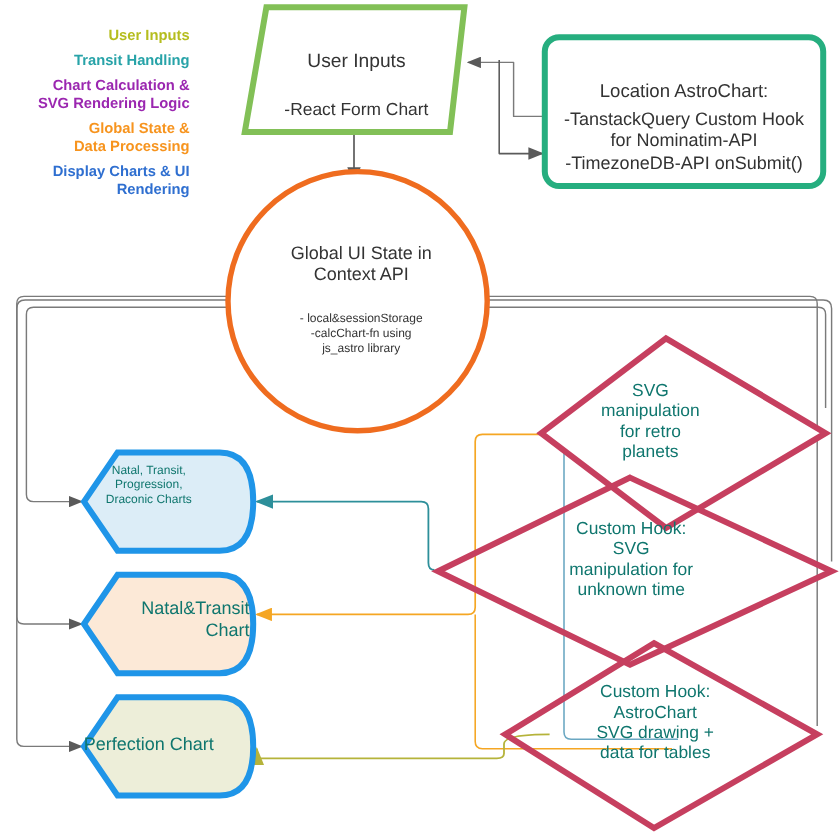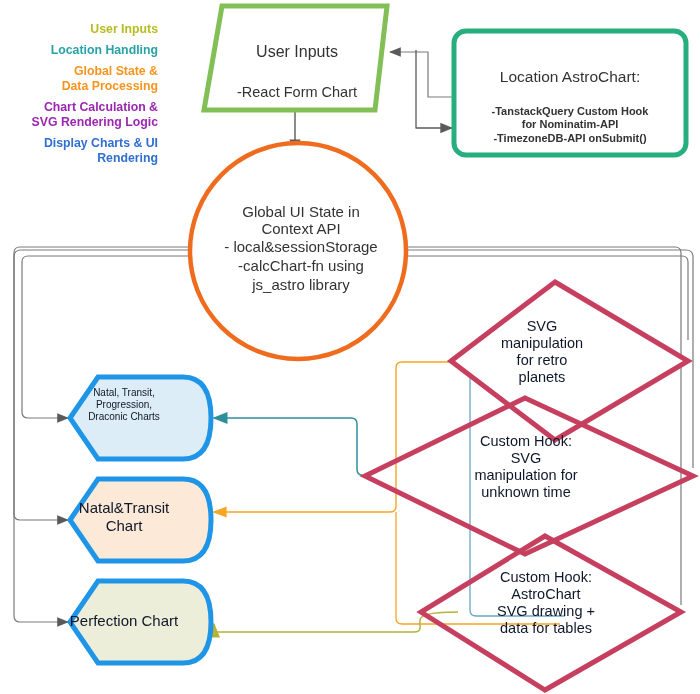--- a/index.html
+++ b/index.html
@@ -1,54 +1,54 @@
 <!DOCTYPE html>
 <html><head>
 <meta charset="utf-8">
 <style>
   html,body{margin:0;padding:0;background:#ffffff;}
   body{width:700px;height:694px;position:relative;overflow:hidden;
        font-family:"Liberation Sans","DejaVu Sans",sans-serif;}
   #stage{position:absolute;left:0;top:0;width:700px;height:694px;}
   svg.layer{position:absolute;left:0;top:0;width:700px;height:694px;overflow:visible;}
-  .lbl{position:absolute;text-align:center;color:#0f172a;line-height:1.18;
+  .lbl{position:absolute;text-align:center;color:#0f766e;line-height:1.18;
        white-space:pre-line;pointer-events:none;}
 
   
   #legend{position:absolute;left:0;top:22px;width:158px;text-align:right;
           font-weight:bold;font-size:12.3px;line-height:1.22;}
   #legend .leg{display:block;margin-bottom:6px;white-space:pre-line;}
 
   .t-userinputs{left:204px;top:24px;width:186px;font-size:16px;color:#333;}
   .t-userinputs .sub{font-size:14.5px;display:block;margin-top:22px;}
   .t-location{left:455px;top:50px;width:230px;font-size:15.5px;color:#333;}
-  .t-location .sub{font-size:11px;display:block;margin-top:18px;line-height:1.24;font-weight:bold;}
+  .t-location .sub{font-size:15px;display:block;margin-top:4px;line-height:1.24;}
   .t-circle{left:205px;top:185px;width:192px;font-size:15px;color:#333;}
-  .t-circle .sub{font-size:15px;display:block;line-height:1.26;}
+  .t-circle .sub{font-size:10px;display:block;margin-top:22px;line-height:1.26;}
 
   .t-box1{left:40px;top:387px;width:168px;font-size:10px;}
-  .t-box2{left:40px;top:499px;width:168px;font-size:15px;}
+  .t-box2{left:40px;top:499px;width:168px;font-size:15px;text-align:right;}
   .t-box3{left:40px;top:612px;width:168px;font-size:15px;}
 
   .t-d1{left:472px;top:318px;width:140px;font-size:14.5px;}
   .t-d2{left:440px;top:433px;width:172px;font-size:14.5px;}
   .t-d3{left:458px;top:569px;width:176px;font-size:14.5px;}
 </style>
 </head>
 <body>
 
 <div id="stage">
 
   <div id="legend">
     <span class="leg" style="color:#b5bd1e">User Inputs</span>
-    <span class="leg" style="color:#27a3a8">Location Handling</span>
+    <span class="leg" style="color:#27a3a8">Transit Handling</span>
+    <span class="leg" style="color:#9b27b0">Chart Calculation &amp;
+SVG Rendering Logic</span>
     <span class="leg" style="color:#f7941e">Global State &amp;
 Data Processing</span>
-    <span class="leg" style="color:#9b27b0">Chart Calculation &amp;
-SVG Rendering Logic</span>
     <span class="leg" style="color:#2f6fd0">Display Charts &amp; UI
 Rendering</span>
   </div>
 
   <svg class="layer" viewBox="0 0 700 694">
     <defs>
       <marker id="ah-gray" markerWidth="10" markerHeight="8" refX="9" refY="4" orient="auto">
         <path d="M0,0 L10,4 L0,8 z" fill="#5a5a5a"></path>
       </marker>
       <marker id="ah-teal" markerWidth="10" markerHeight="8" refX="9" refY="4" orient="auto">

